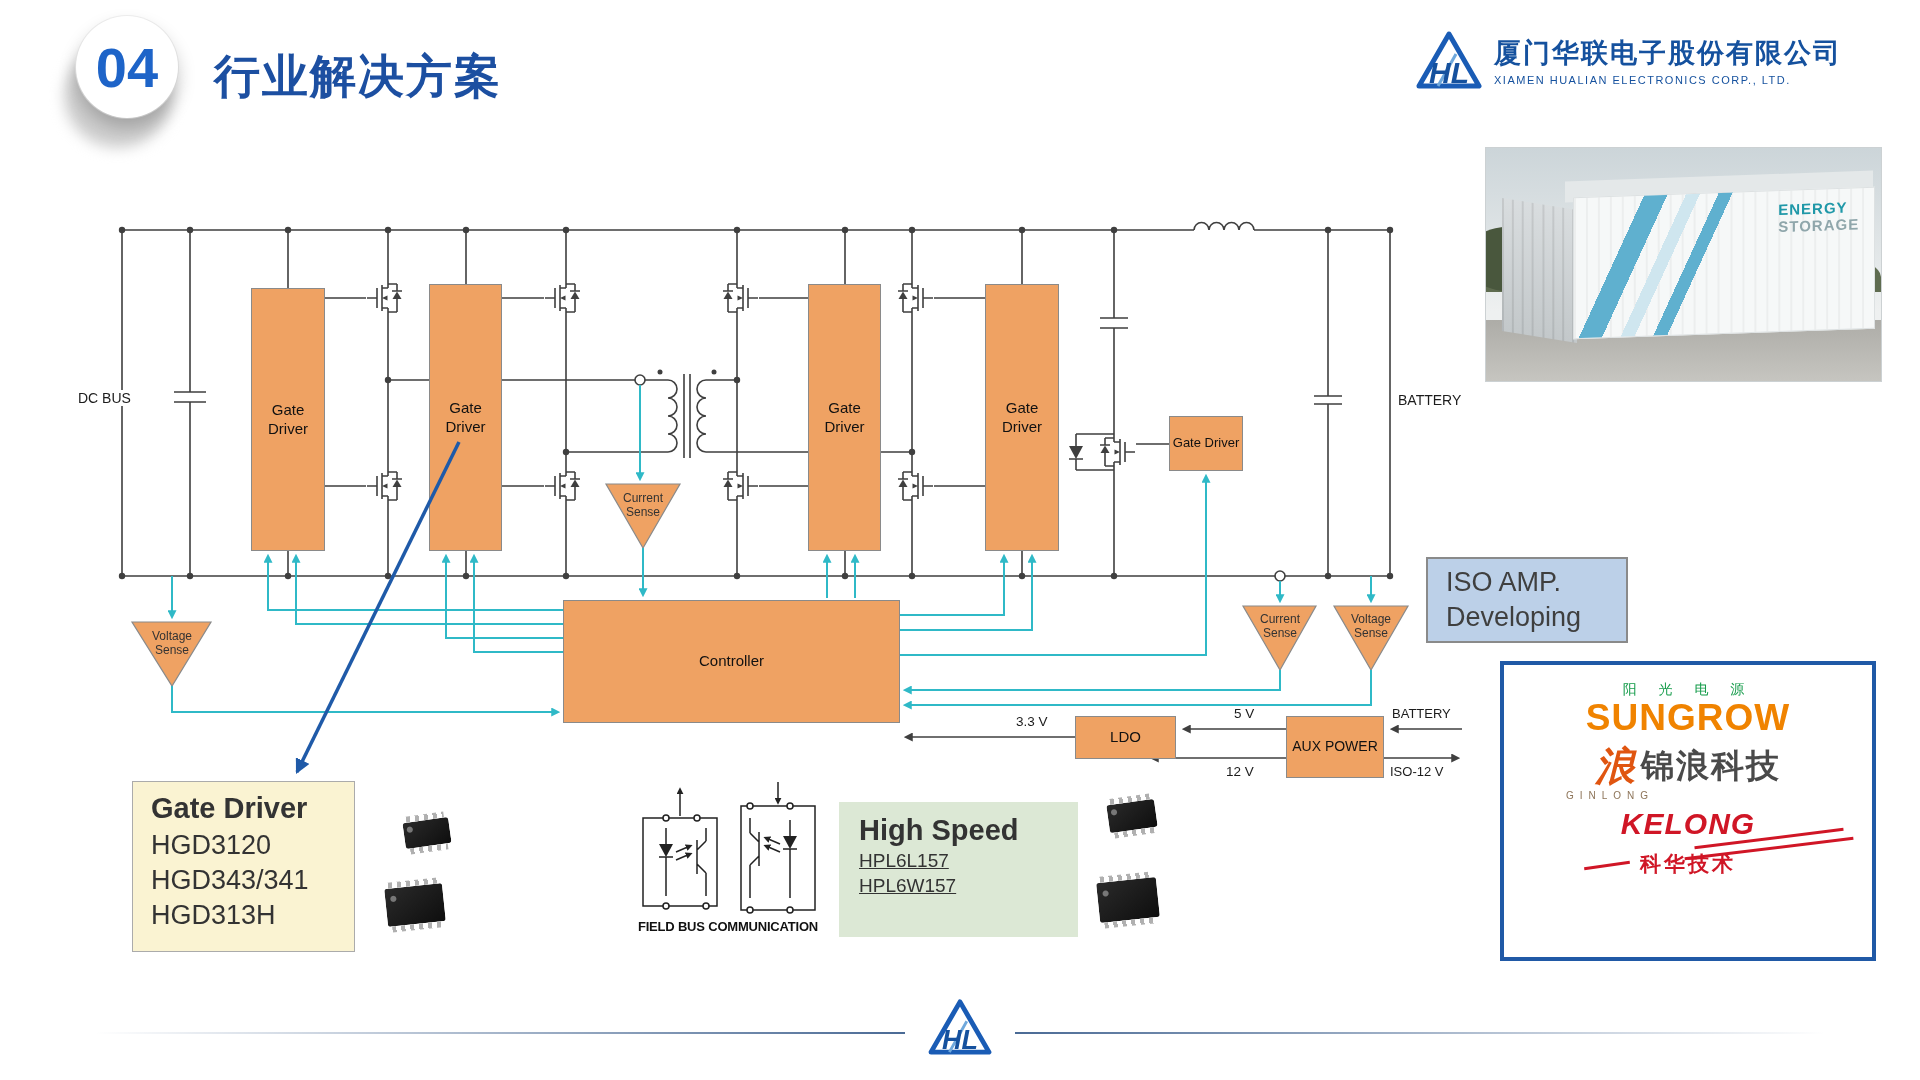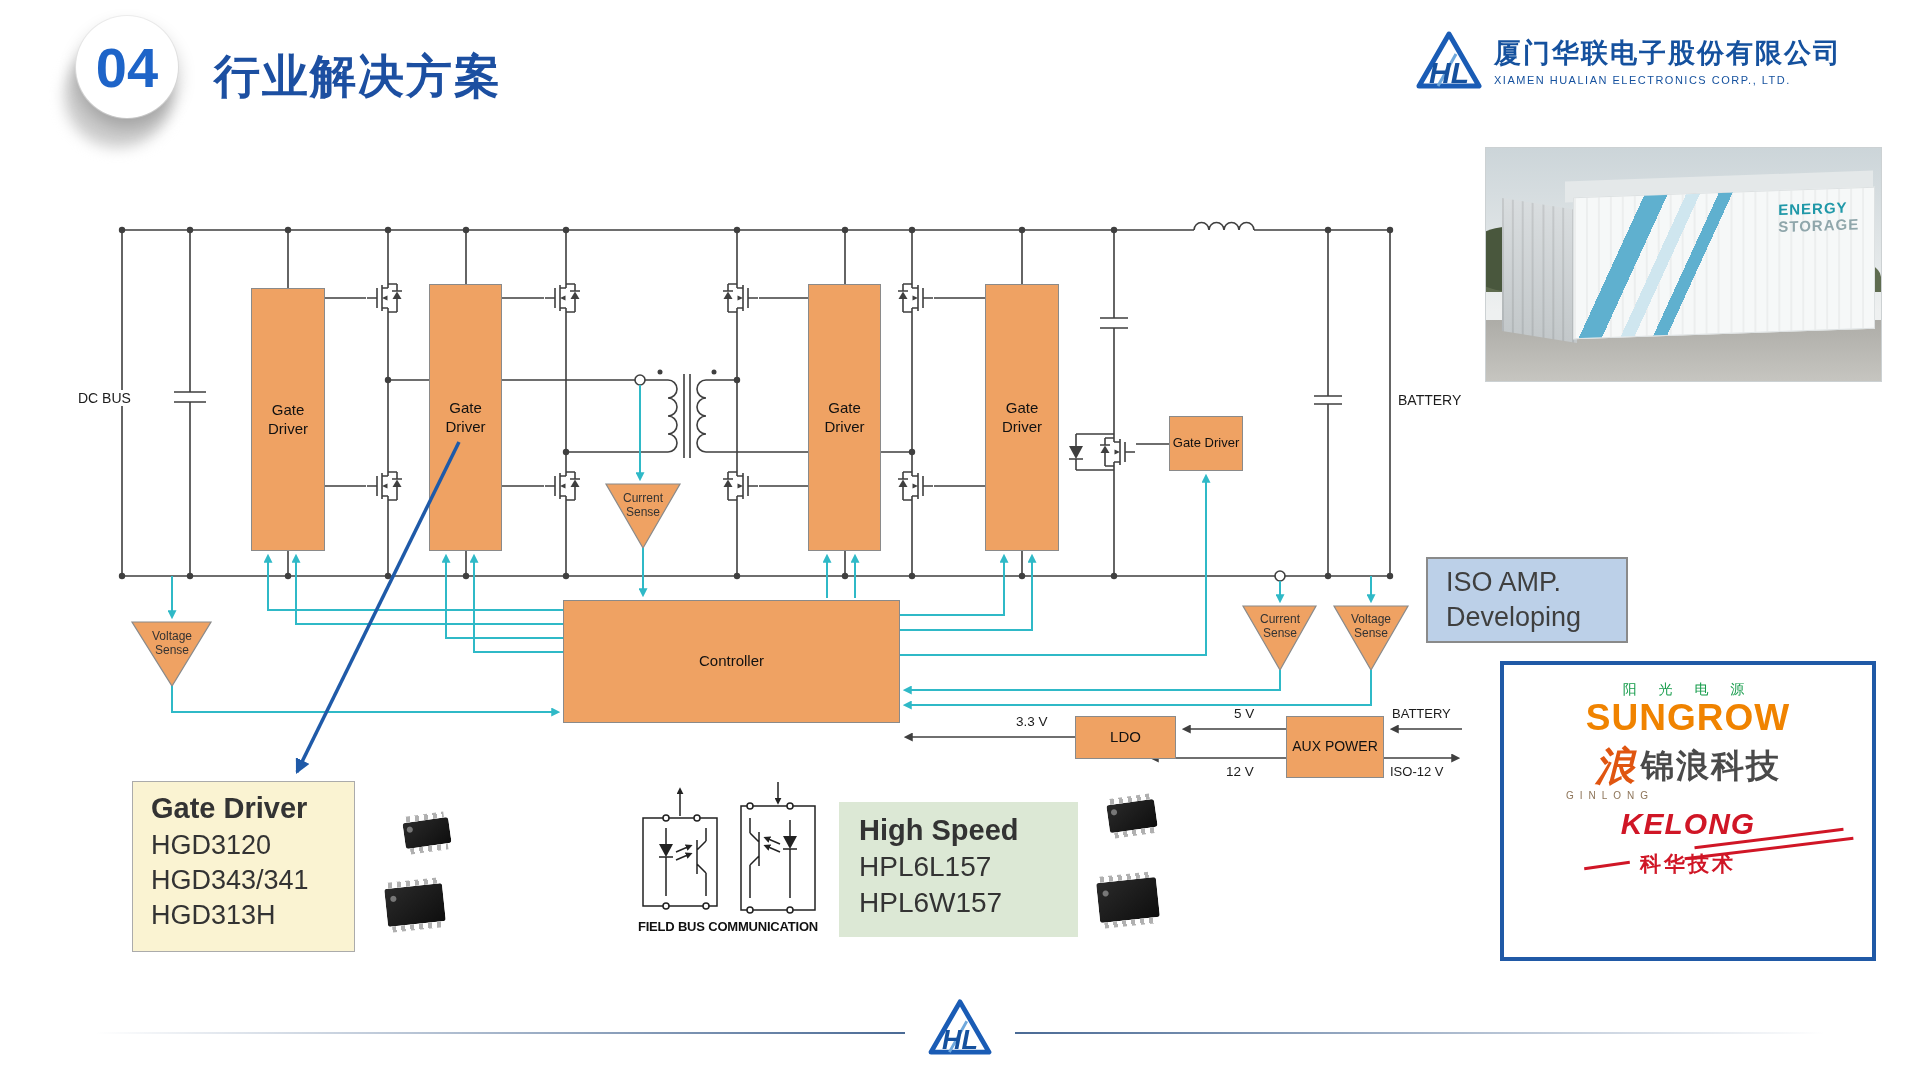--- a/index.html
+++ b/index.html
@@ -73,21 +73,21 @@
   #iso-amp{position:absolute;left:1426px;top:557px;width:202px;height:86px;background:#bcd0e8;border:2px solid #8a8a8a;
            z-index:2;display:flex;flex-direction:column;justify-content:center;padding-left:18px;box-sizing:border-box;
            font-size:27px;color:#3f3f3f;line-height:1.3;}
   #gd-box{position:absolute;left:132px;top:781px;width:223px;height:171px;background:#faf3d2;border:1.5px solid #ababab;
           z-index:2;padding:10px 0 0 18px;box-sizing:border-box;color:#333;}
   #gd-box .t{font-size:29px;font-weight:bold;margin-bottom:3px;}
   #gd-box .i{font-size:27px;line-height:1.3;}
   #hs-box{position:absolute;left:839px;top:802px;width:239px;height:135px;background:#dce8d5;z-index:2;
           padding:12px 0 0 20px;box-sizing:border-box;color:#333;}
   #hs-box .t{font-size:29px;font-weight:bold;margin-bottom:2px;}
-  #hs-box .i{font-size:28px;line-height:1.3;}
+  #hs-box .i{font-size:19px;line-height:1.3;text-decoration:underline;}
   #fb-label{position:absolute;left:630px;top:919px;width:196px;text-align:center;font-size:13px;font-weight:bold;
             letter-spacing:-0.2px;color:#111;z-index:3;}
 
   
   #ref-box{position:absolute;left:1500px;top:661px;width:376px;height:300px;background:#fff;border:4px solid #2059a6;
            z-index:2;box-sizing:border-box;padding-top:8px;}
   .ref-title{padding-left:16px;font-size:31px;font-weight:bold;color:#3d3d3d;}
   .sungrow{margin-top:8px;text-align:center;}
   .sg-zh{display:block;font-size:14px;color:#149b4a;letter-spacing:9px;font-weight:normal;}
   .sg-en{display:block;font-size:37px;color:#f08300;font-weight:bold;letter-spacing:1px;line-height:1.05;}

